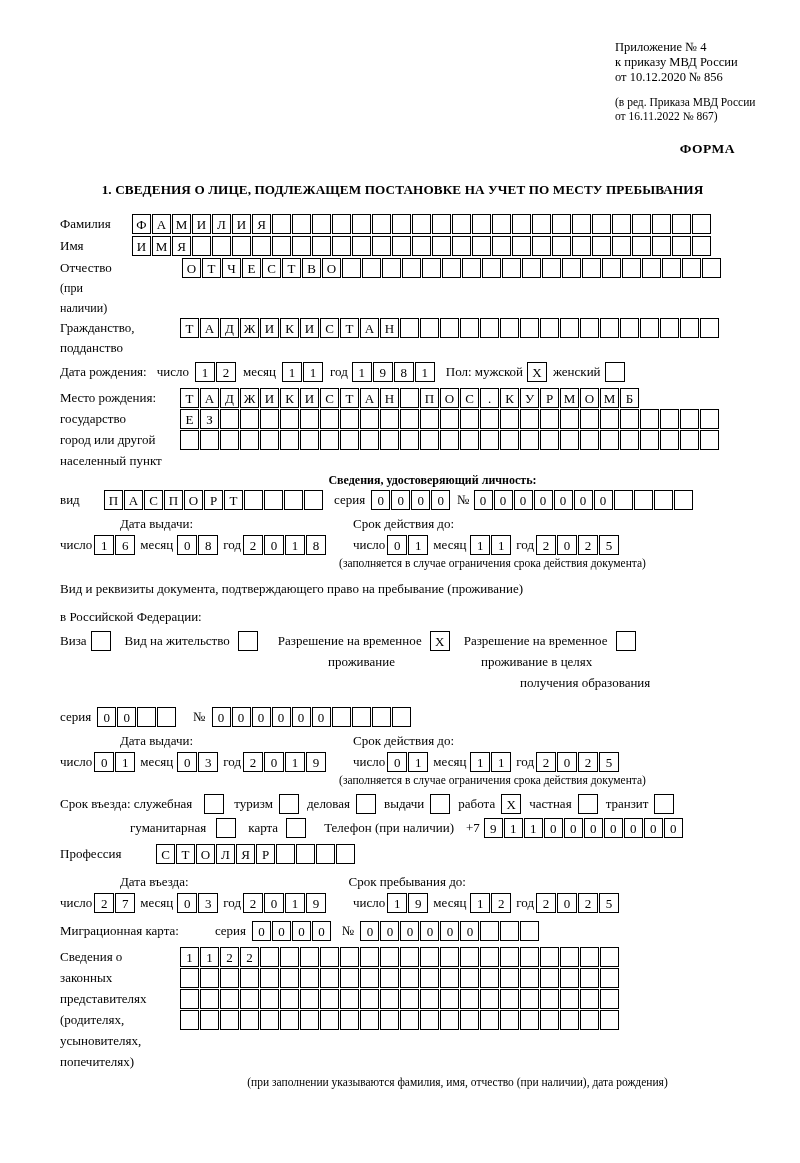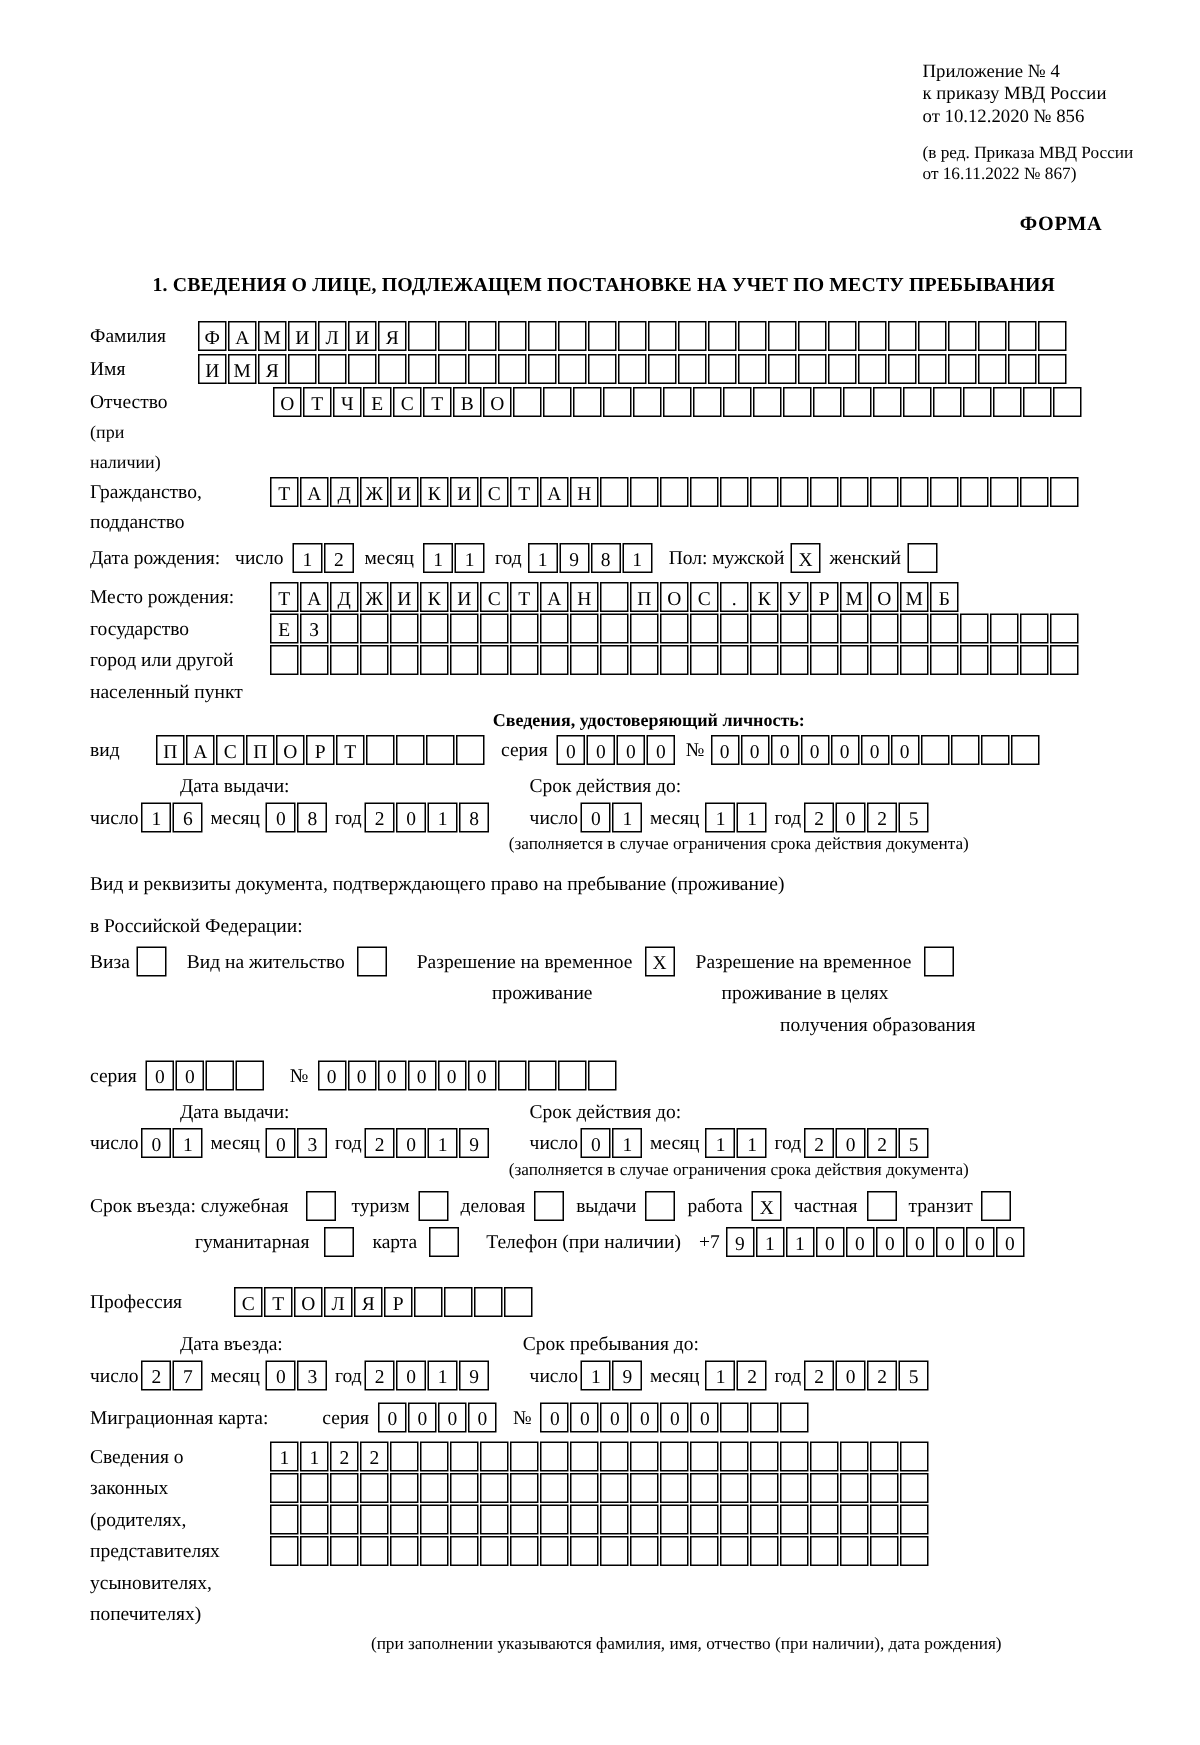--- a/index.html
+++ b/index.html
@@ -665,21 +665,21 @@
           <div class="cell w18">1</div>
           <div class="cell w18">0</div>
           <div class="cell w18">0</div>
           <div class="cell w18">0</div>
           <div class="cell w18">0</div>
           <div class="cell w18">0</div>
           <div class="cell w18">0</div>
           <div class="cell w18">0</div>
         </div>
       </div>
-      <div class="row inline" style="margin-top:20px">
+      <div class="row inline" style="margin-top:6px">
         <span class="lbl" style="width:92px">Профессия</span>
         <span style="display:inline-block;width:4px"></span>
         <div class="cells">
           <div class="cell w18">С</div>
           <div class="cell w18">Т</div>
           <div class="cell w18">О</div>
           <div class="cell w18">Л</div>
           <div class="cell w18">Я</div>
           <div class="cell w18">Р</div>
           <div class="cell w18"></div>
@@ -815,48 +815,48 @@
           <div class="cell w18"></div>
           <div class="cell w18"></div>
           <div class="cell w18"></div>
           <div class="cell w18"></div>
           <div class="cell w18"></div>
           <div class="cell w18"></div>
           <div class="cell w18"></div>
         </div>
       </div>
       <div class="row inline" style="margin-top:1px">
+        <div class="labelcol wide">представителях</div>
+        <div class="cells">
+          <div class="cell w18"></div>
+          <div class="cell w18"></div>
+          <div class="cell w18"></div>
+          <div class="cell w18"></div>
+          <div class="cell w18"></div>
+          <div class="cell w18"></div>
+          <div class="cell w18"></div>
+          <div class="cell w18"></div>
+          <div class="cell w18"></div>
+          <div class="cell w18"></div>
+          <div class="cell w18"></div>
+          <div class="cell w18"></div>
+          <div class="cell w18"></div>
+          <div class="cell w18"></div>
+          <div class="cell w18"></div>
+          <div class="cell w18"></div>
+          <div class="cell w18"></div>
+          <div class="cell w18"></div>
+          <div class="cell w18"></div>
+          <div class="cell w18"></div>
+          <div class="cell w18"></div>
+          <div class="cell w18"></div>
+        </div>
+      </div>
+      <div class="row inline" style="margin-top:1px">
         <div class="labelcol wide">(родителях,</div>
-        <div class="cells">
-          <div class="cell w18"></div>
-          <div class="cell w18"></div>
-          <div class="cell w18"></div>
-          <div class="cell w18"></div>
-          <div class="cell w18"></div>
-          <div class="cell w18"></div>
-          <div class="cell w18"></div>
-          <div class="cell w18"></div>
-          <div class="cell w18"></div>
-          <div class="cell w18"></div>
-          <div class="cell w18"></div>
-          <div class="cell w18"></div>
-          <div class="cell w18"></div>
-          <div class="cell w18"></div>
-          <div class="cell w18"></div>
-          <div class="cell w18"></div>
-          <div class="cell w18"></div>
-          <div class="cell w18"></div>
-          <div class="cell w18"></div>
-          <div class="cell w18"></div>
-          <div class="cell w18"></div>
-          <div class="cell w18"></div>
-        </div>
-      </div>
-      <div class="row inline" style="margin-top:1px">
-        <div class="labelcol wide">представителях</div>
         <div class="cells">
           <div class="cell w18"></div>
           <div class="cell w18"></div>
           <div class="cell w18"></div>
           <div class="cell w18"></div>
           <div class="cell w18"></div>
           <div class="cell w18"></div>
           <div class="cell w18"></div>
           <div class="cell w18"></div>
           <div class="cell w18"></div>

